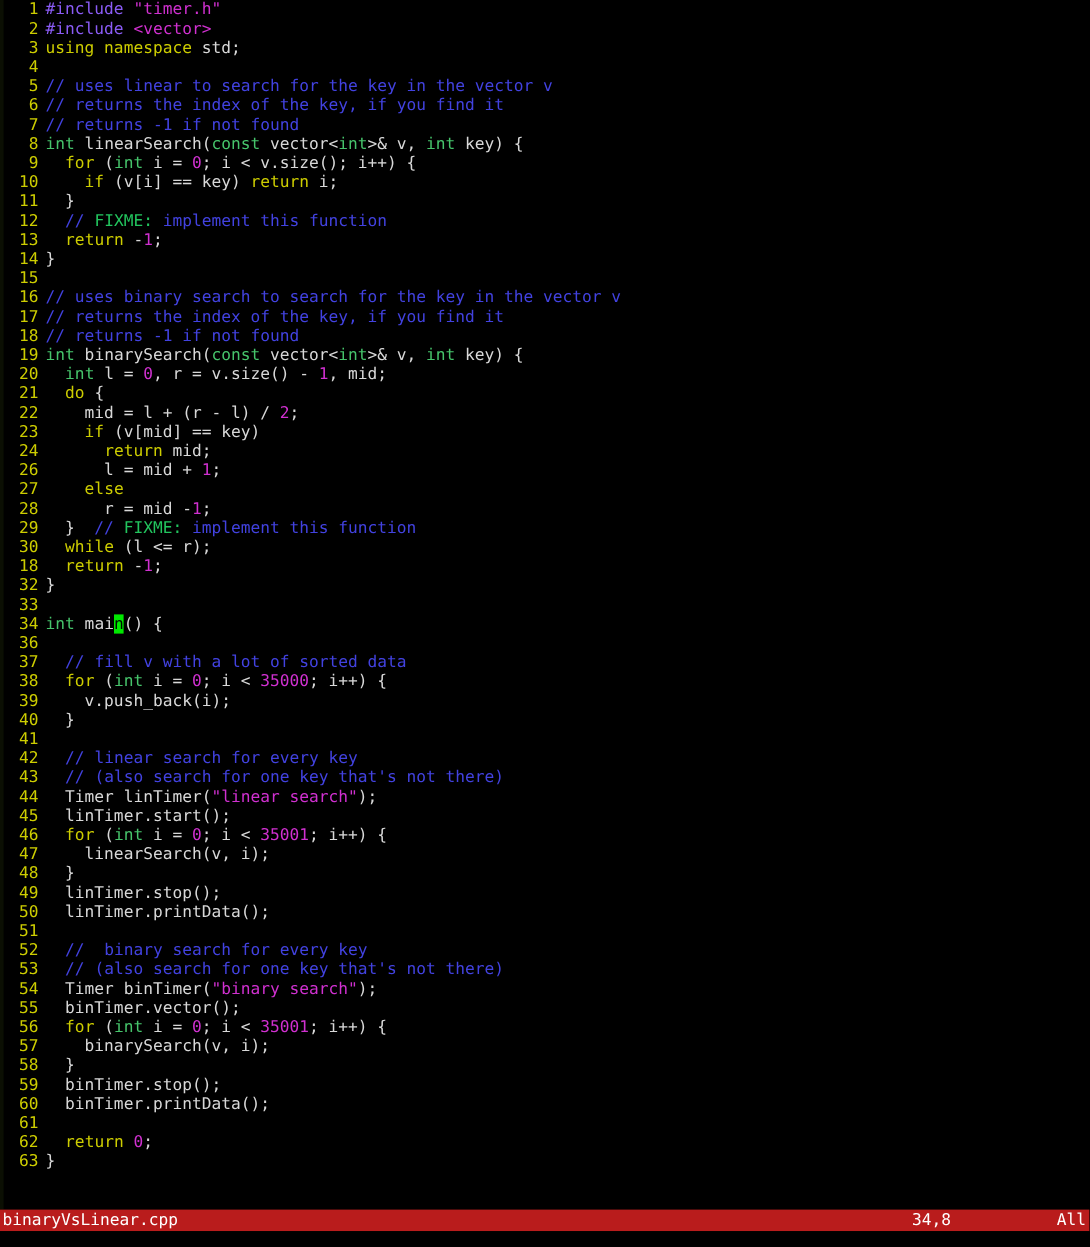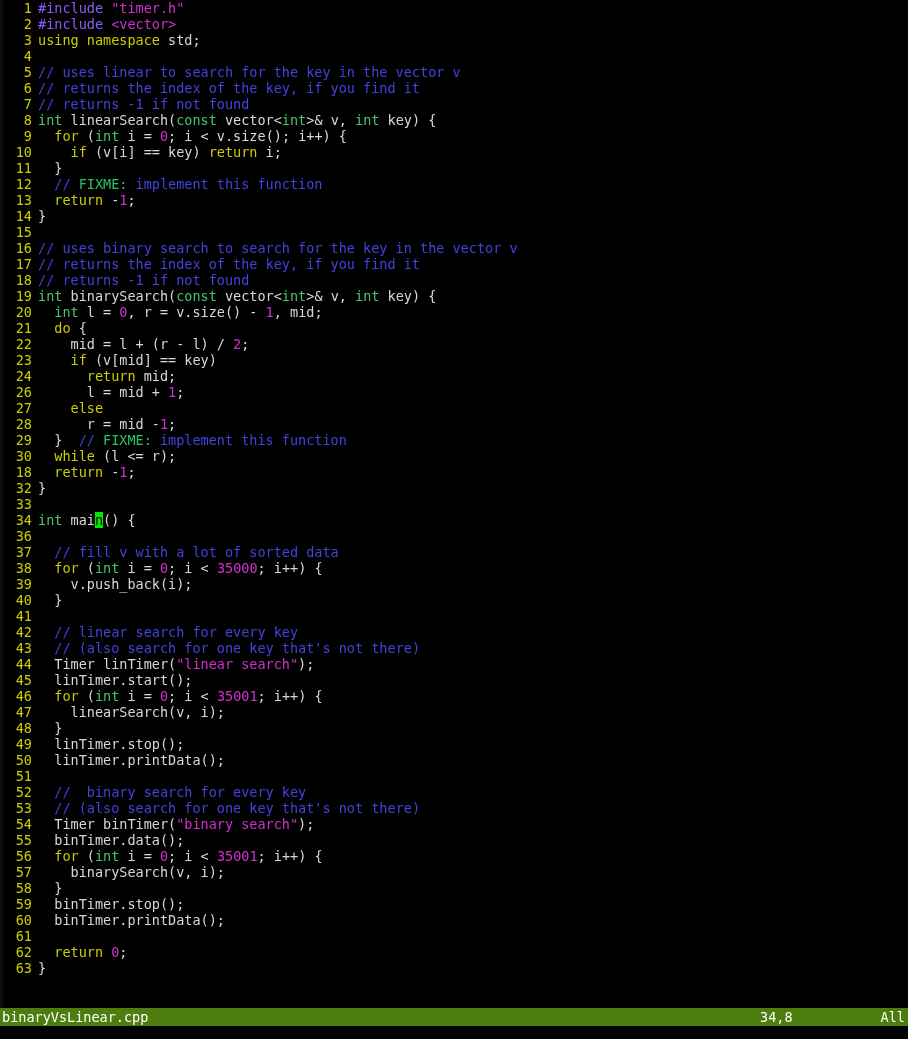--- a/index.html
+++ b/index.html
@@ -74,21 +74,21 @@
     background: #00e800;
     color: #001000;
   }
 
   #statusline {
     position: absolute;
     left: 0;
     top: 1008px;
     width: 908px;
     height: 18px;
-    background: #4d7c0f;
+    background: #b91c1c;
     color: #ffffff;
     font-size: 13.5px;
     line-height: 18px;
     white-space: pre;
   }
   #statusline .sl-file {
     position: absolute;
     left: 2px;
     top: 0;
   }
@@ -170,21 +170,21 @@
       <div class="line"><span class="lnum">45</span><span class="code"><span class="id">  linTimer.start();</span></span></div>
       <div class="line"><span class="lnum">46</span><span class="code"><span class="id">  </span><span class="kw">for</span><span class="id"> (</span><span class="type">int</span><span class="id"> i = </span><span class="num">0</span><span class="id">; i &lt; </span><span class="num">35001</span><span class="id">; i++) {</span></span></div>
       <div class="line"><span class="lnum">47</span><span class="code"><span class="id">    linearSearch(v, i);</span></span></div>
       <div class="line"><span class="lnum">48</span><span class="code"><span class="id">  }</span></span></div>
       <div class="line"><span class="lnum">49</span><span class="code"><span class="id">  linTimer.stop();</span></span></div>
       <div class="line"><span class="lnum">50</span><span class="code"><span class="id">  linTimer.printData();</span></span></div>
       <div class="line"><span class="lnum">51</span><span class="code"></span></div>
       <div class="line"><span class="lnum">52</span><span class="code"><span class="id">  </span><span class="cmt">//  binary search for every key</span></span></div>
       <div class="line"><span class="lnum">53</span><span class="code"><span class="id">  </span><span class="cmt">// (also search for one key that's not there)</span></span></div>
       <div class="line"><span class="lnum">54</span><span class="code"><span class="id">  Timer binTimer(</span><span class="str">"binary search"</span><span class="id">);</span></span></div>
-      <div class="line"><span class="lnum">55</span><span class="code"><span class="id">  binTimer.data();</span></span></div>
+      <div class="line"><span class="lnum">55</span><span class="code"><span class="id">  binTimer.vector();</span></span></div>
       <div class="line"><span class="lnum">56</span><span class="code"><span class="id">  </span><span class="kw">for</span><span class="id"> (</span><span class="type">int</span><span class="id"> i = </span><span class="num">0</span><span class="id">; i &lt; </span><span class="num">35001</span><span class="id">; i++) {</span></span></div>
       <div class="line"><span class="lnum">57</span><span class="code"><span class="id">    binarySearch(v, i);</span></span></div>
       <div class="line"><span class="lnum">58</span><span class="code"><span class="id">  }</span></span></div>
       <div class="line"><span class="lnum">59</span><span class="code"><span class="id">  binTimer.stop();</span></span></div>
       <div class="line"><span class="lnum">60</span><span class="code"><span class="id">  binTimer.printData();</span></span></div>
       <div class="line"><span class="lnum">61</span><span class="code"></span></div>
       <div class="line"><span class="lnum">62</span><span class="code"><span class="id">  </span><span class="kw">return</span><span class="id"> </span><span class="num">0</span><span class="id">;</span></span></div>
       <div class="line"><span class="lnum">63</span><span class="code"><span class="id">}</span></span></div>
     </div>
 

